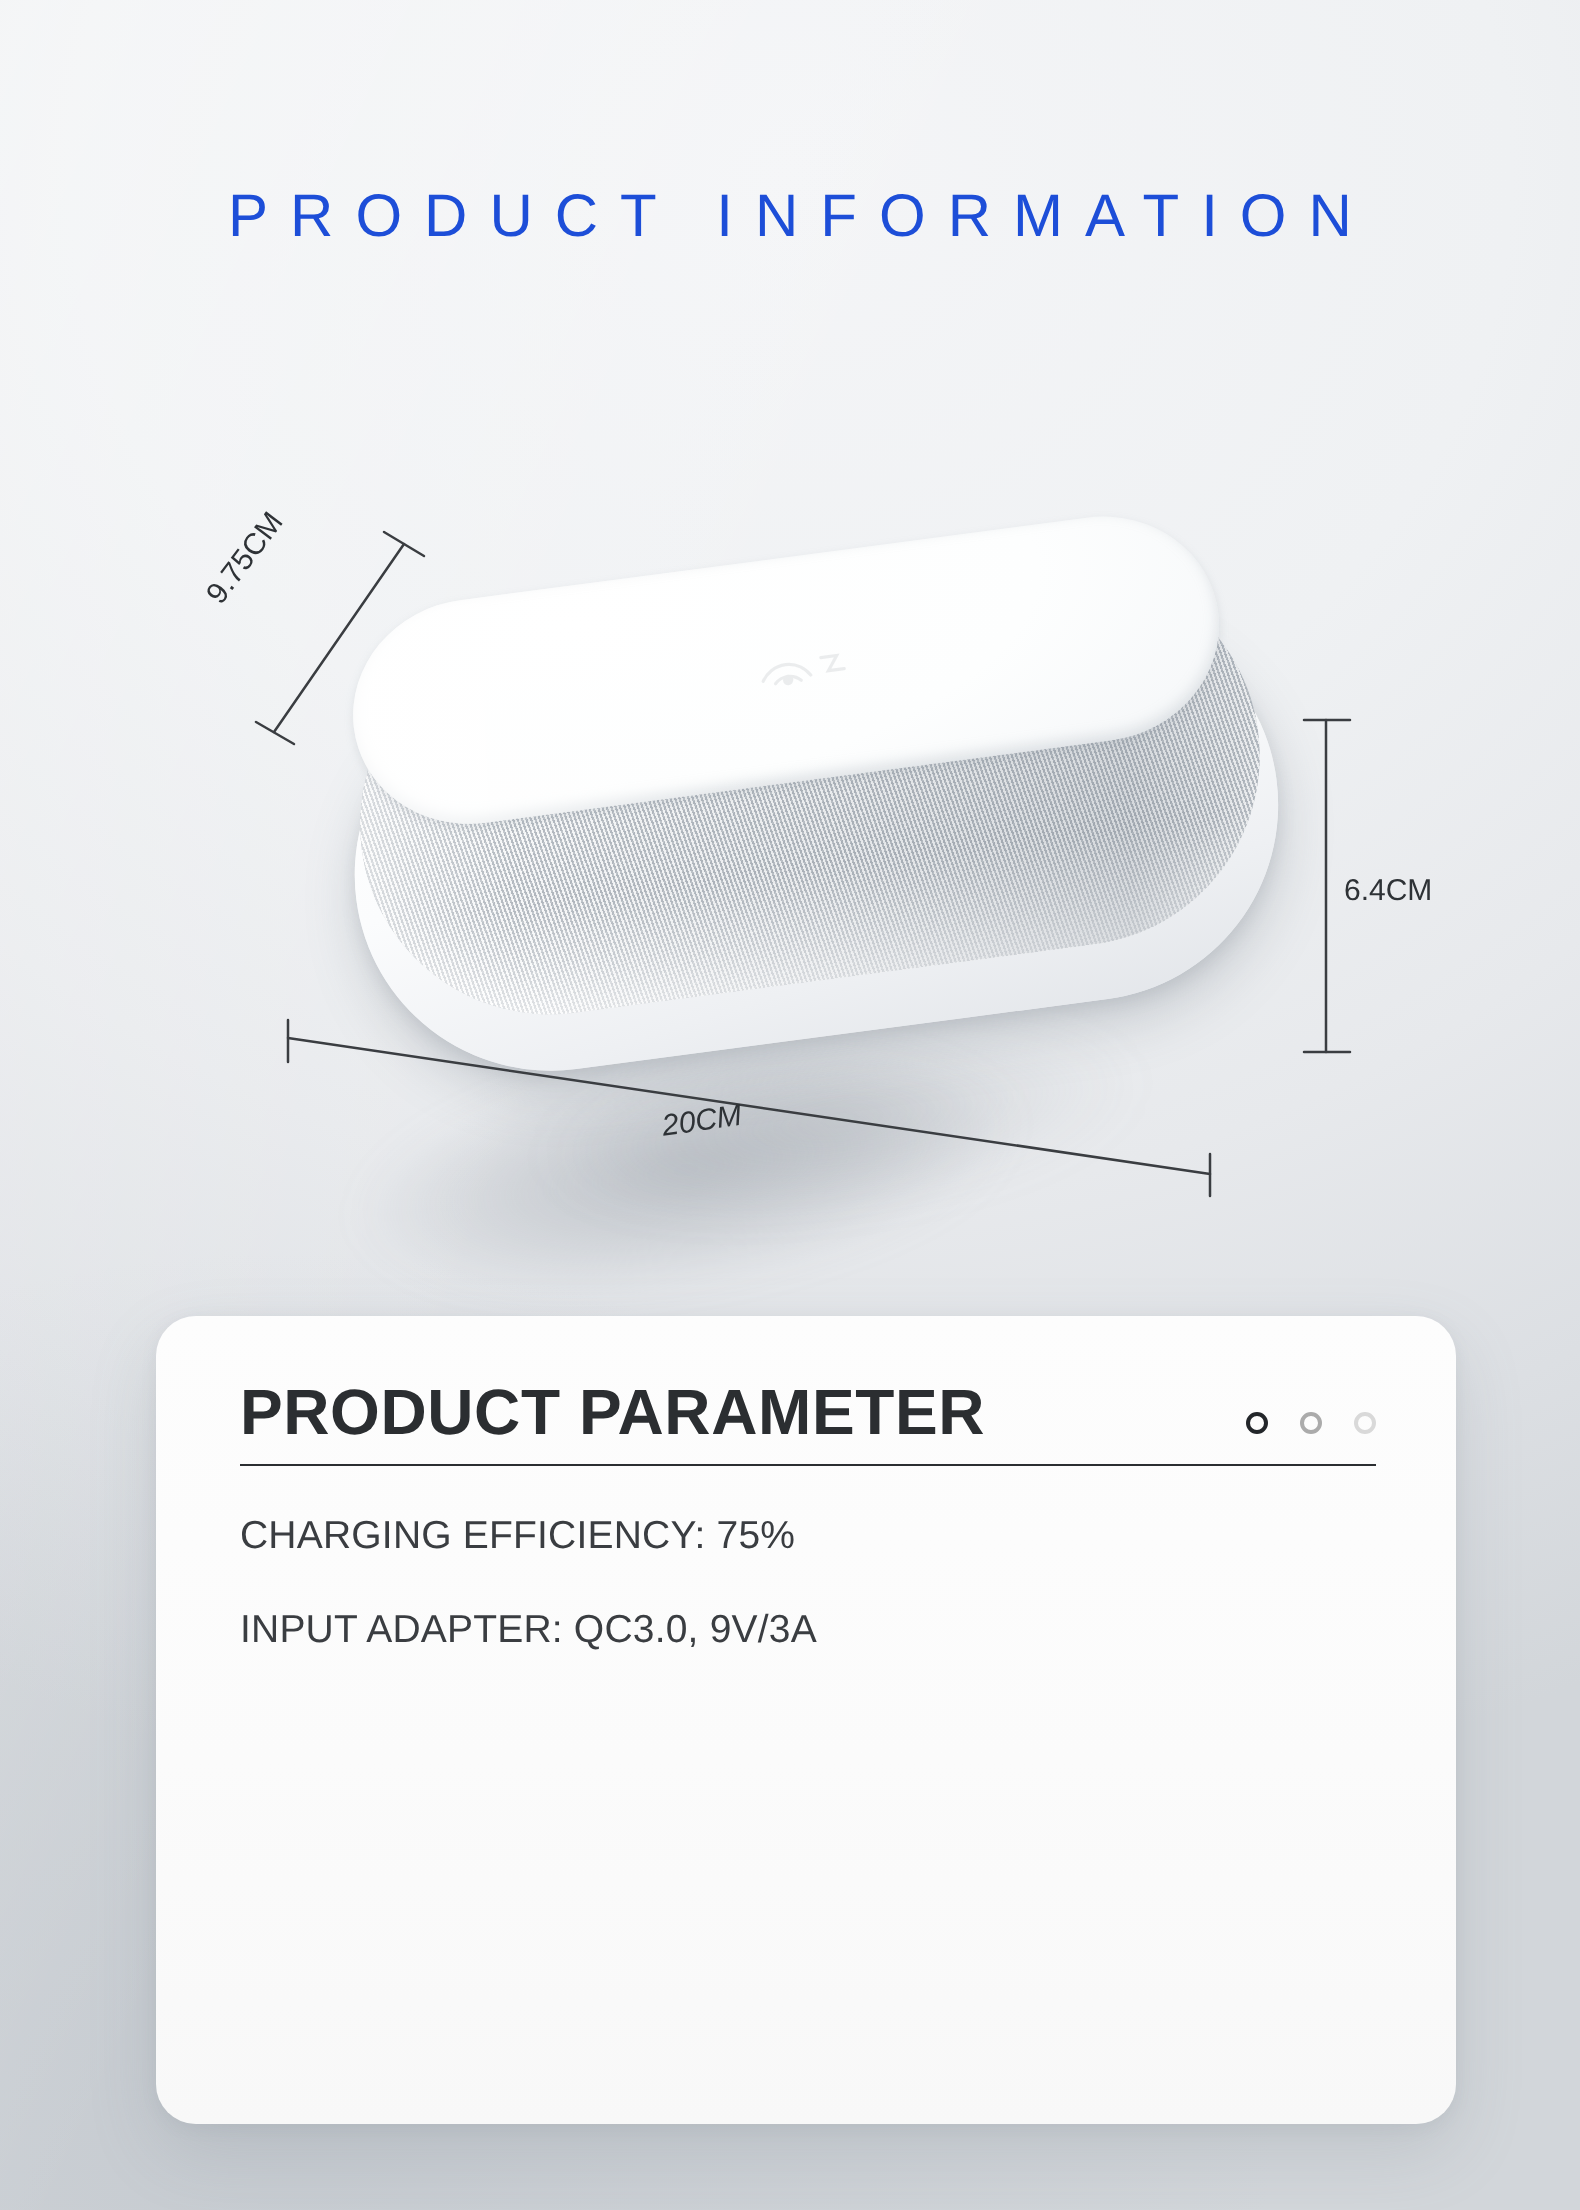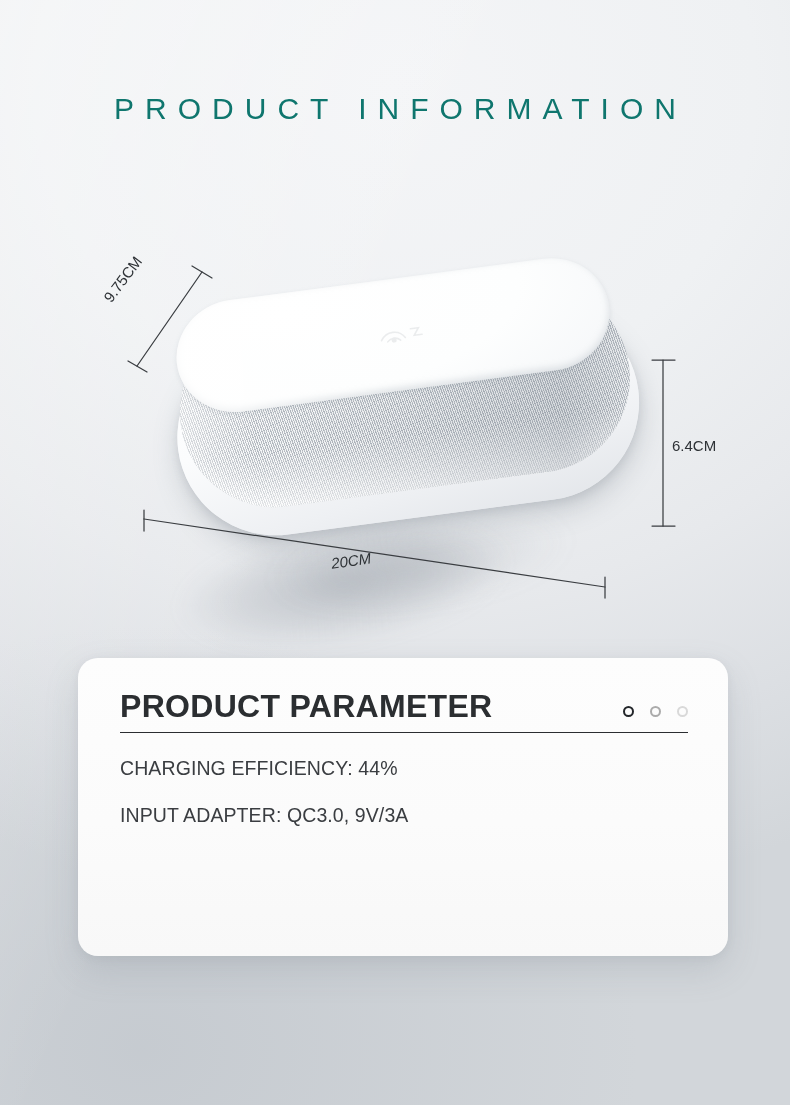--- a/index.html
+++ b/index.html
@@ -32,21 +32,21 @@
     pointer-events:none;
   }
 
   
   .page-title {
     position:absolute;
     top:92px; left:0; right:0;
     text-align:center;
     font-size:30px;
     letter-spacing:11px;
-    color:#0f766e;
+    color:#1d4ed8;
     font-weight:400;
     text-indent:11px;
     white-space:nowrap;
   }
 
   
   .stage {
     position:absolute;
     left:0; top:210px;
     width:790px; height:430px;
@@ -158,21 +158,21 @@
     white-space:nowrap;
   }
   .dim-h   { left:100px; top:295px; transform:rotate(-53deg); transform-origin:left top; }
   .dim-w   { left:672px; top:437px; }
   .dim-l   { left:330px; top:555px; font-style:italic; transform:rotate(-8deg); transform-origin:left top; }
 
   
   .param-card {
     position:absolute;
     left:78px; top:658px;
-    width:650px; height:298px;
+    width:650px; height:404px;
     background:linear-gradient(180deg,#fdfdfd 0%,#fbfbfb 55%,#f8f8f8 100%);
     border-radius:20px;
     box-shadow:0 14px 34px rgba(120,128,140,.20), 0 2px 8px rgba(120,128,140,.10);
     padding:32px 40px 0 42px;
   }
 
   .card-head {
     position:relative;
     display:flex;
     align-items:flex-end;
@@ -264,16 +264,16 @@
     <div class="card-title">PRODUCT PARAMETER</div>
 
     <div class="dots">
       <span class="dot d1"></span>
       <span class="dot d2"></span>
       <span class="dot d3"></span>
     </div>
   </div>
 
   <div class="param-list">
-    <div class="param-line">CHARGING EFFICIENCY: 44%</div>
+    <div class="param-line">CHARGING EFFICIENCY: 75%</div>
     <div class="param-line">INPUT ADAPTER: QC3.0, 9V/3A</div>
   </div>
 </div>
 
 </body></html>

